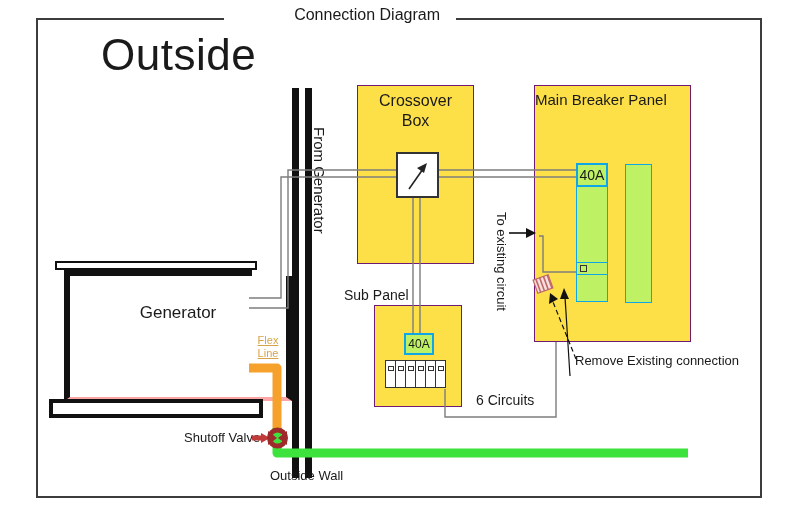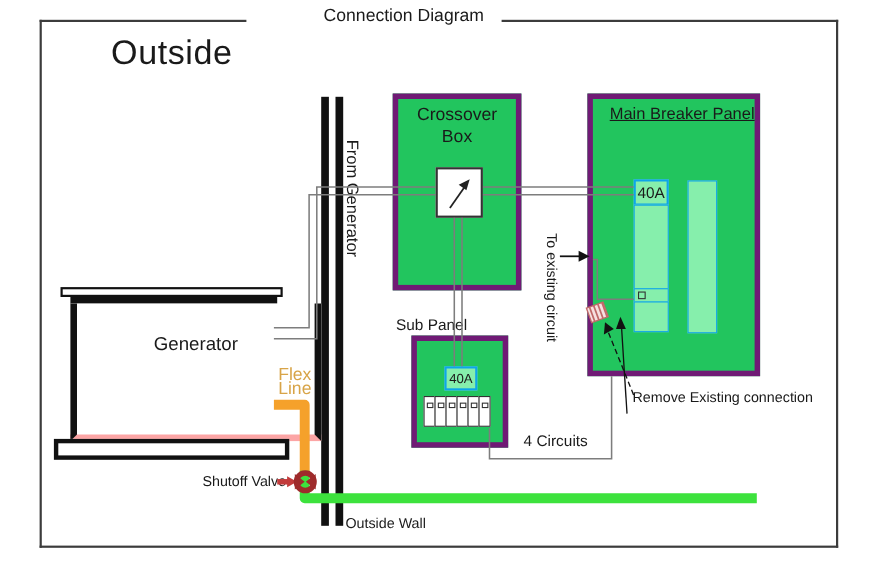--- a/index.html
+++ b/index.html
@@ -4,23 +4,23 @@
 <style>
   html,body { margin:0; padding:0; background:#fff; }
   #canvas {
     position:relative; width:800px; height:515px; background:#ffffff;
     font-family:"Liberation Sans", sans-serif; color:var(--ink,#1a1a1a);
     overflow:hidden;
   }
   .abs { position:absolute; }
   .lbl { position:absolute; white-space:nowrap; color:var(--ink,#1a1a1a); }
   .vert { writing-mode:vertical-rl; text-orientation:mixed; }
-  .zone { font-size:31px; letter-spacing:0.5px; }
-  .box  { position:absolute; box-sizing:border-box; background:#22c55e; border:5px solid #701a75; }
-  .inbox{ position:absolute; box-sizing:border-box; background:#86efac; border:1px solid #0ea5e9; }
+  .zone { font-size:44px; letter-spacing:0.5px; }
+  .box  { position:absolute; box-sizing:border-box; background:#fde047; border:1px solid #701a75; }
+  .inbox{ position:absolute; box-sizing:border-box; background:#bef264; border:1px solid #0ea5e9; }
   .borderline { position:absolute; border-top:2px solid #3c3c3c; height:0; }
   .frame { position:absolute; left:36px; top:18px; width:726px; height:480px;
            border:2px solid #3c3c3c; border-top:none; box-sizing:border-box; }
   .wallbar { position:absolute; width:7px; background:#111; top:88px; height:390px; }
   .title { font-size:16px; text-align:right; width:206px; }
   .breaker-row { position:absolute; left:386px; top:360px; display:flex; }
   .breaker-slot { width:11px; height:28px; border:1px solid #333; box-sizing:border-box;
                   background:#fff; display:flex; justify-content:center; align-items:flex-start;
                   padding-top:5px; margin-left:-1px; }
   .breaker-dot { width:6px; height:5px; border:1px solid #333; box-sizing:border-box; }
@@ -35,48 +35,48 @@
   <div class="frame"></div>
   <div class="borderline" style="left:36px; top:18px; width:188px;"></div>
   <div class="borderline" style="left:456px; top:18px; width:306px;"></div>
 
   <div class="lbl title" style="left:234px; top:6px;">Connection Diagram</div>
   <div class="lbl zone" style="left:101px; top:30px;">Outside</div>
 
   <div class="wallbar" style="left:292px;"></div>
   <div class="wallbar" style="left:305px;"></div>
   <div class="lbl vert" style="left:311px; top:127px; font-size:15px;">From Generator</div>
-  <div class="lbl" style="left:270px; top:468px; font-size:13px;margin-left:44px;">Outside Wall</div>
+  <div class="lbl" style="left:270px; top:468px; font-size:13px;">Outside Wall</div>
 
   <div class="abs" style="left:55px; top:261px; width:202px; height:9px; border:2px solid #111; box-sizing:border-box; background:#fff;"></div>
   <div class="abs" style="left:64px; top:270px; width:188px; height:6px; background:#111;"></div>
-  <div class="abs" style="left:64px; top:276px; width:228px; height:125px; box-sizing:border-box; background:#fff; border-left:6px solid #111; border-right:6px solid #111; border-bottom:6px solid #fca5a5;">
+  <div class="abs" style="left:64px; top:276px; width:228px; height:125px; box-sizing:border-box; background:#fff; border-left:6px solid #111; border-right:6px solid #111; border-bottom:4px solid #fca5a5;">
     <div style="text-align:center; margin-top:23px; font-size:17px; line-height:27px;">
       <div>Generator</div>
     </div>
   </div>
   <div class="abs" style="left:49px; top:399px; width:214px; height:19px; border:4px solid #111; box-sizing:border-box; background:#fff;"></div>
 
   <div class="box" style="left:357px; top:85px; width:117px; height:179px;">
     <div style="margin-top:5px; text-align:center; font-size:16px; line-height:20px; padding:0 8px;">Crossover Box</div>
   </div>
   <div class="abs" style="left:396px; top:152px; width:43px; height:46px; border:2px solid #333; box-sizing:border-box; background:#fff;"></div>
 
   <div class="box" style="left:534px; top:85px; width:157px; height:257px;">
-    <div style="margin-top:5px; text-align:right; font-size:15px; white-space:nowrap;text-decoration:underline;">Main Breaker Panel</div>
+    <div style="margin-top:5px; text-align:left; font-size:15px; white-space:nowrap;">Main Breaker Panel</div>
   </div>
   <div class="inbox" style="left:576px; top:163px; width:32px; height:24px; border-width:2px; font-size:14px; text-align:center; line-height:20px;">40A</div>
   <div class="inbox" style="left:576px; top:186px; width:32px; height:77px;"></div>
   <div class="inbox" style="left:576px; top:262px; width:32px; height:13px;">
     <div style="width:7px; height:7px; border:1px solid #333; box-sizing:border-box; margin:2px 0 0 3px;"></div>
   </div>
   <div class="inbox" style="left:576px; top:274px; width:32px; height:28px;"></div>
   <div class="inbox" style="left:625px; top:164px; width:27px; height:139px;"></div>
 
-  <div class="lbl" style="left:360px; top:287px; font-size:14px;">Sub Panel</div>
+  <div class="lbl" style="left:344px; top:287px; font-size:14px;">Sub Panel</div>
   <div class="box" style="left:374px; top:305px; width:88px; height:102px;"></div>
   <div class="inbox" style="left:404px; top:333px; width:30px; height:22px; border-width:2px; font-size:12px; text-align:center; line-height:18px;">40A</div>
   <div class="breaker-row">
       <div class="breaker-slot">
         <div class="breaker-dot"></div>
       </div>
       <div class="breaker-slot">
         <div class="breaker-dot"></div>
       </div>
       <div class="breaker-slot">
@@ -85,23 +85,23 @@
       <div class="breaker-slot">
         <div class="breaker-dot"></div>
       </div>
       <div class="breaker-slot">
         <div class="breaker-dot"></div>
       </div>
       <div class="breaker-slot">
         <div class="breaker-dot"></div>
       </div>
     </div>
-  <div class="lbl" style="left:476px; top:392px; font-size:14px;">4 Circuits</div>
+  <div class="lbl" style="left:476px; top:392px; font-size:14px;">6 Circuits</div>
 
-  <div class="lbl" style="left:251px; top:334px; width:34px; text-align:center; font-size:16px; line-height:13px; white-space:normal; color:var(--flex-line-text,#D8A448);">Flex Line</div>
+  <div class="lbl" style="left:251px; top:334px; width:34px; text-align:center; font-size:11px; line-height:13px; white-space:normal; color:var(--flex-line-text,#D8A448);text-decoration:underline;">Flex Line</div>
   <div class="lbl" style="left:184px; top:430px; font-size:13px;">Shutoff Valve</div>
 
   <div class="lbl vert ann" style="left:494px; top:212px;">To existing circuit</div>
   <div class="lbl ann" style="left:575px; top:353px;">Remove Existing connection</div>
 
   <svg class="overlay" width="800" height="515" viewBox="0 0 800 515">
 
     <path d="M249,298 H281 V177 H396" fill="none" style="stroke:var(--wire,#7d7d7d)" stroke-width="1.4"></path>
     <path d="M249,308 H288 V170 H396" fill="none" style="stroke:var(--wire,#7d7d7d)" stroke-width="1.4"></path>
 

